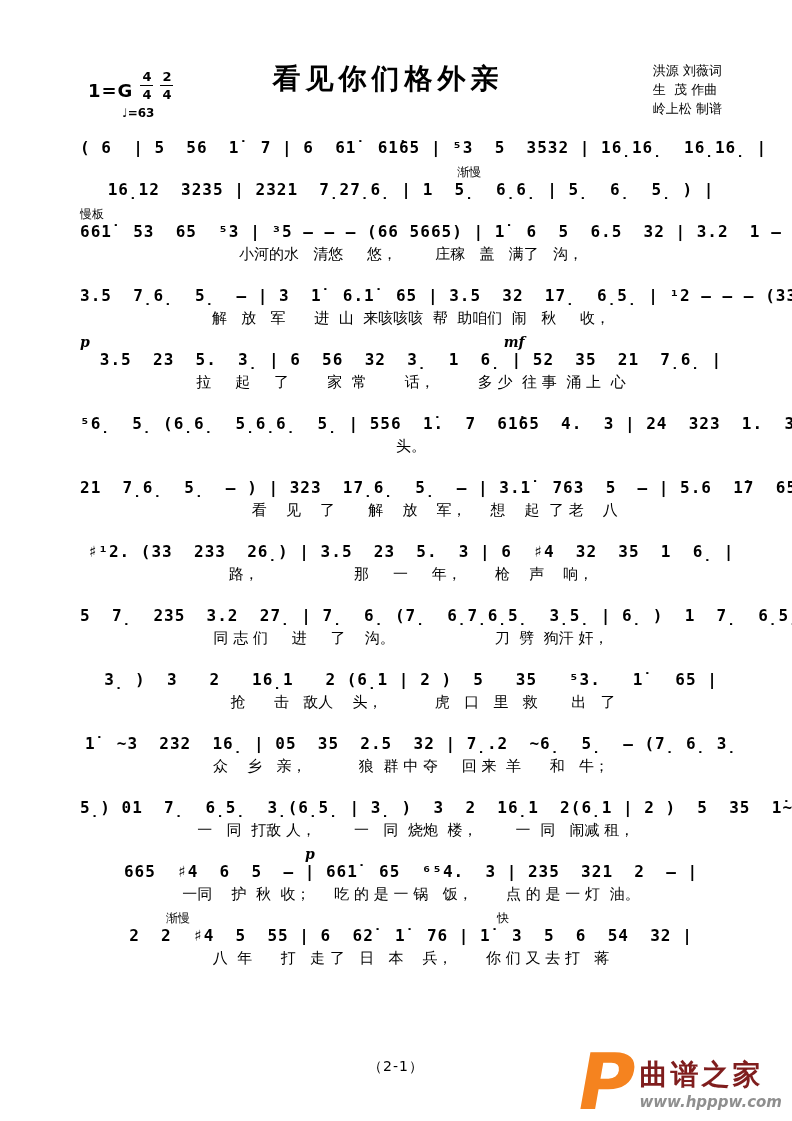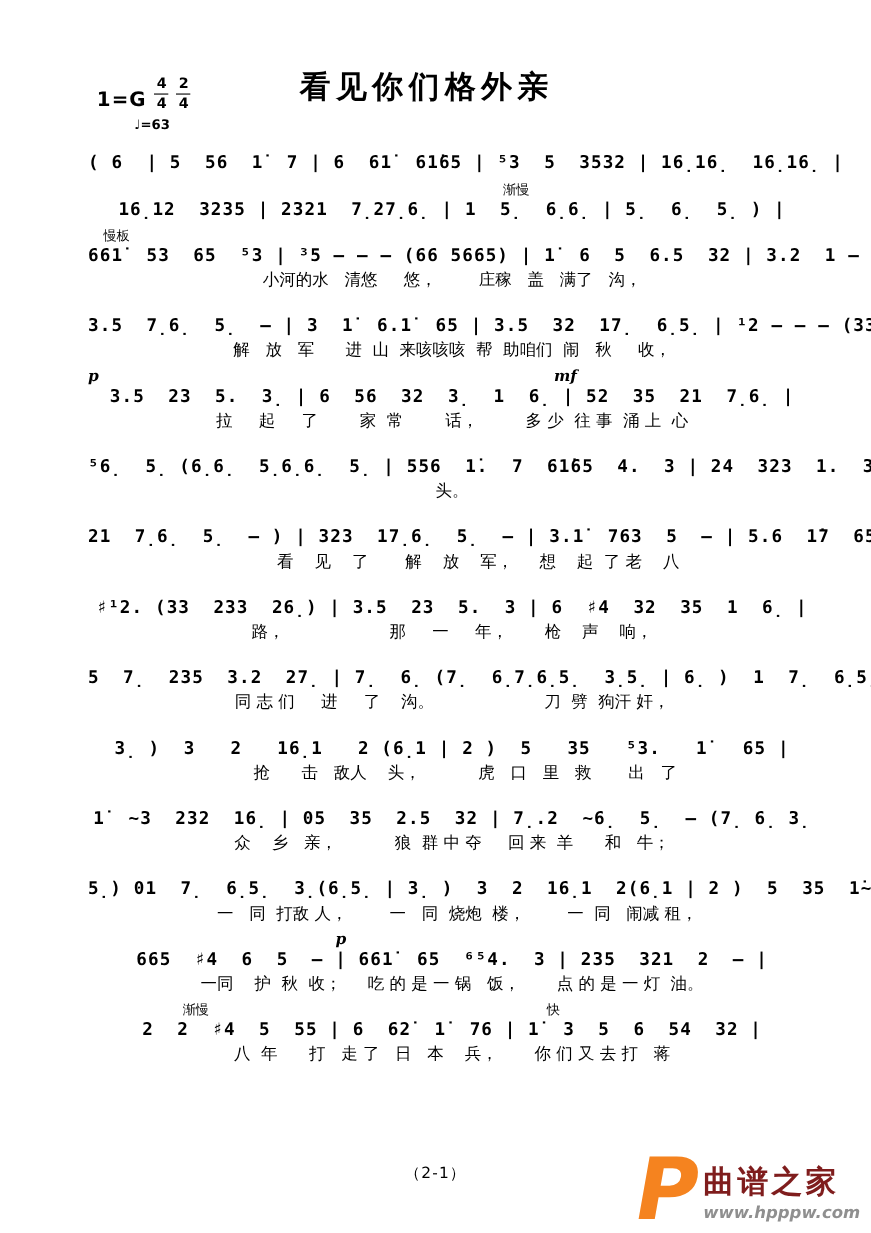--- a/index.html
+++ b/index.html
@@ -44,31 +44,36 @@
 <div class="page">
 
   <div class="keyblock">
     <span class="keysig">1=G</span><span class="frac"><span class="num">4</span><span class="den">4</span></span><span class="frac"><span class="num">2</span><span class="den">4</span></span>
   </div>
 
   <div class="tempo">♩=63</div>
 
   <div class="title">看见你们格外亲</div>
 
+  <div class="credits">
+    <div>洪源 刘薇词</div>
+    <div>生  茂 作曲</div>
+    <div>岭上松 制谱</div>
+  </div>
 
   <div class="systems">
       <div class="system">
         <div class="notes">( 6  | 5  56  1̇  7 | 6  61̇  61̇65 | ⁵3  5  3532 | 16̣16̣  16̣16̣ |</div>
       </div>
       <div class="system">
         <span class="ann" style="left: 57%;">渐慢</span>
         <div class="notes">16̣12  3235 | 2321  7̣27̣6̣ | 1  5̣  6̣6̣ | 5̣  6̣  5̣ ) |</div>
       </div>
       <div class="system">
-        <span class="ann" style="left: 0%; margin-left: 14px;">慢板</span>
+        <span class="ann" style="left: 0%;">慢板</span>
         <div class="notes">661̇  53  65  ⁵3 | ³5 — — — (66 5665) | 1̇  6  5  6.5  32 | 3.2  1 — — (23 123 1) |</div>
         <div class="lyrics">小河的水   清悠     悠，        庄稼   盖   满了   沟，</div>
       </div>
       <div class="system">
         <div class="notes">3.5  7̣6̣  5̣  — | 3  1̇  6.1̇  65 | 3.5  32  17̣  6̣5̣ | ¹2 — — — (33 233 26̣) |</div>
         <div class="lyrics">解   放   军      进  山  来咳咳咳  帮  助咱们  闹   秋     收，</div>
       </div>
       <div class="system">
         <span class="ann dyn" style="left: 0%;">p</span>
         <span class="ann dyn" style="left: 64%;">mf</span>

